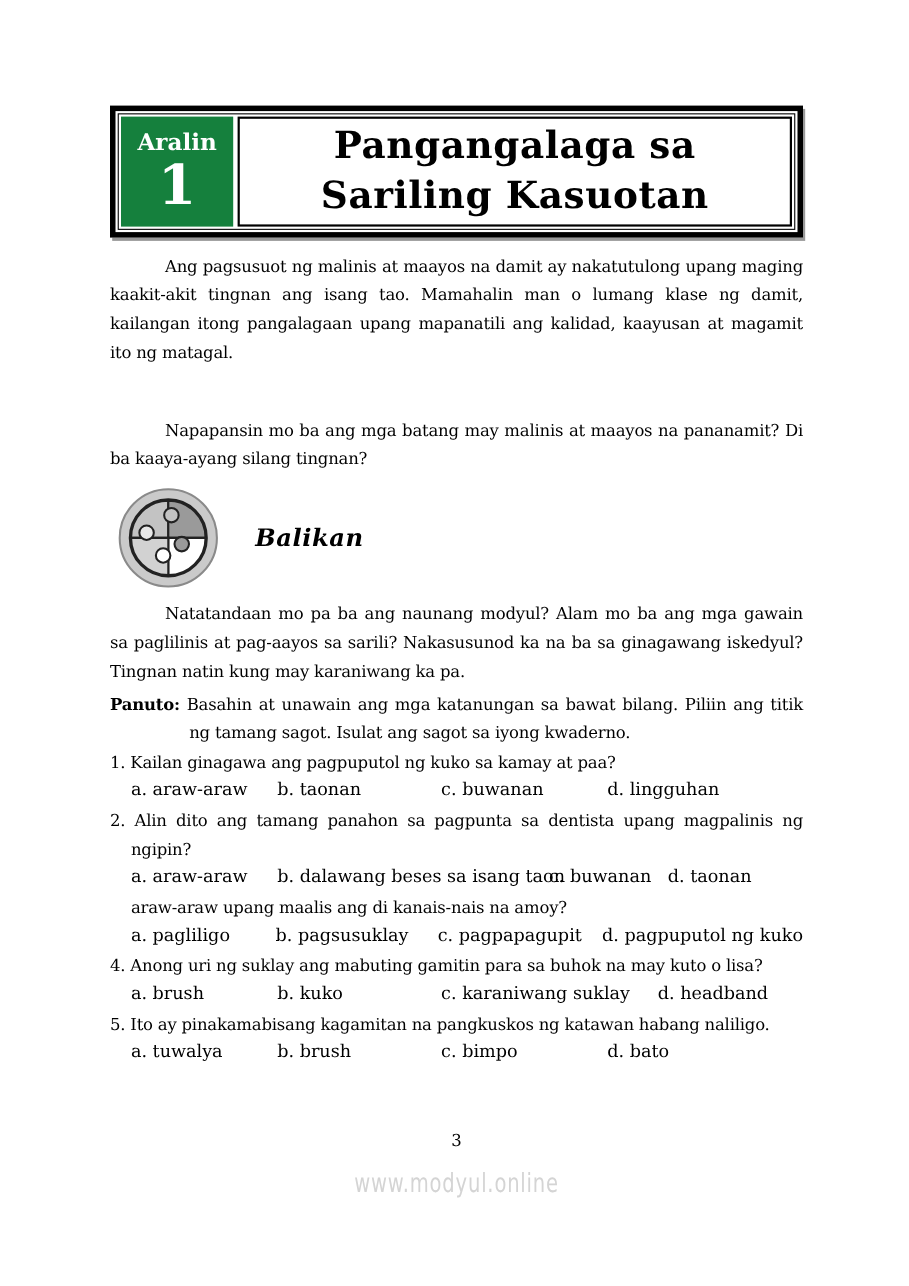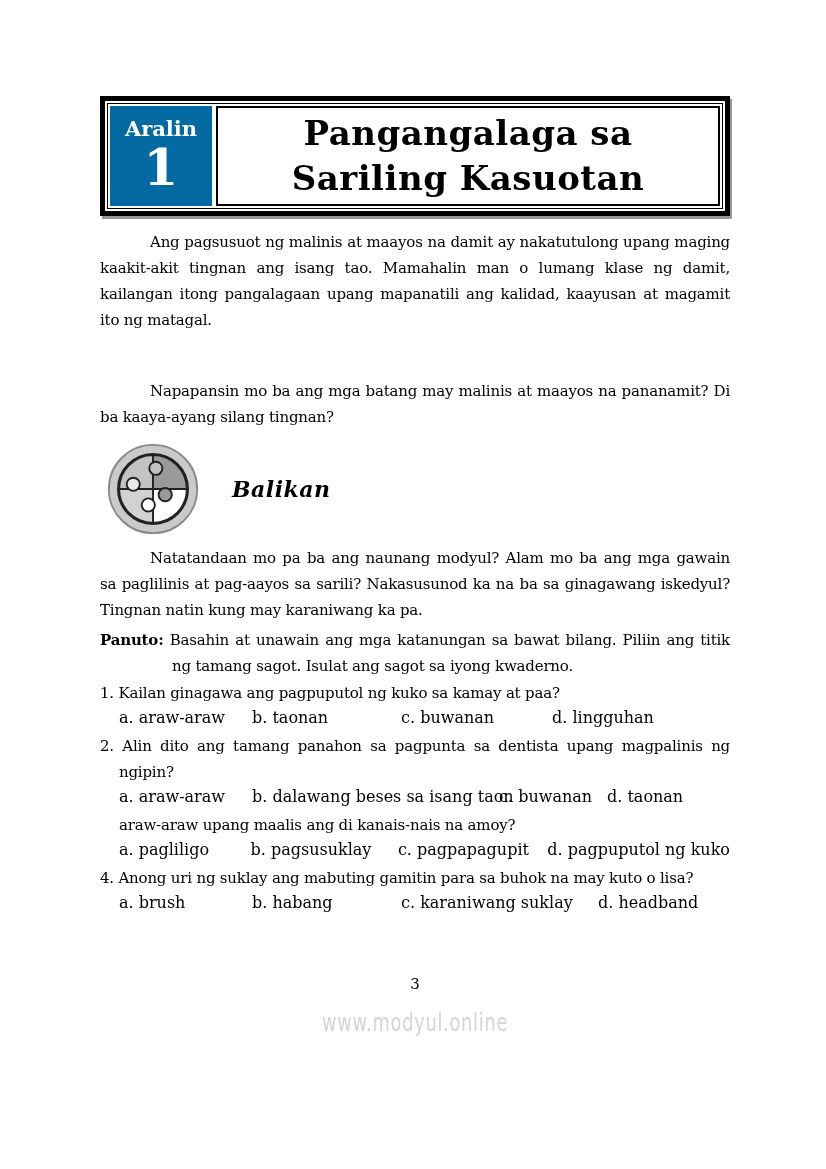--- a/index.html
+++ b/index.html
@@ -16,21 +16,21 @@
   
   .header-frame {
     margin-top:96px;
     border:5px solid #000;
     padding:2px;
     box-shadow:2px 3px 0 #999;
     background:#fff;
   }
   .header-inner { border:1px solid #000; padding:2px; display:flex; gap:4px; height:100px; }
   .aralin-box {
-    width:102px; background:#0369a1; color:#fff;
+    width:102px; background:#15803d; color:#fff;
     display:flex; flex-direction:column; align-items:center; justify-content:center;
   }
   .aralin-label { font-size:21px; font-weight:bold; line-height:24px; }
   .aralin-number { font-size:50px; font-weight:bold; line-height:54px; }
   .title-box {
     flex:1; border:2px solid #000; background:#fff;
     display:flex; align-items:center; justify-content:center; text-align:center;
   }
   .lesson-title { margin:0; font-size:34px; font-weight:bold; line-height:45px; letter-spacing:0.5px; padding:0 30px; }
 
@@ -166,26 +166,35 @@
           <span class="o1">b. pagsusuklay</span>
           <span class="o2">c. pagpapagupit</span>
           <span class="o3">d. pagpuputol ng kuko</span>
         </div>
       </div>
 
       <div class="question qn3">
         <div class="doc-line q-first">4. Anong uri ng suklay ang mabuting gamitin para sa buhok na may kuto o lisa?</div>
         <div class="options">
           <span class="o0">a. brush</span>
-          <span class="o1">b. habang</span>
+          <span class="o1">b. kuko</span>
           <span class="o2">c. karaniwang suklay</span>
           <span class="o3">d. headband</span>
         </div>
       </div>
 
+      <div class="question qn4">
+        <div class="doc-line q-first">5. Ito ay pinakamabisang kagamitan na pangkuskos ng katawan habang naliligo.</div>
+        <div class="options">
+          <span class="o0">a. tuwalya</span>
+          <span class="o1">b. brush</span>
+          <span class="o2">c. bimpo</span>
+          <span class="o3">d. bato</span>
+        </div>
+      </div>
 
     </div>
 
     <div class="page-number">3</div>
     <div class="watermark">www.modyul.online</div>
 
   </div>
 </div>
 
 </body></html>

